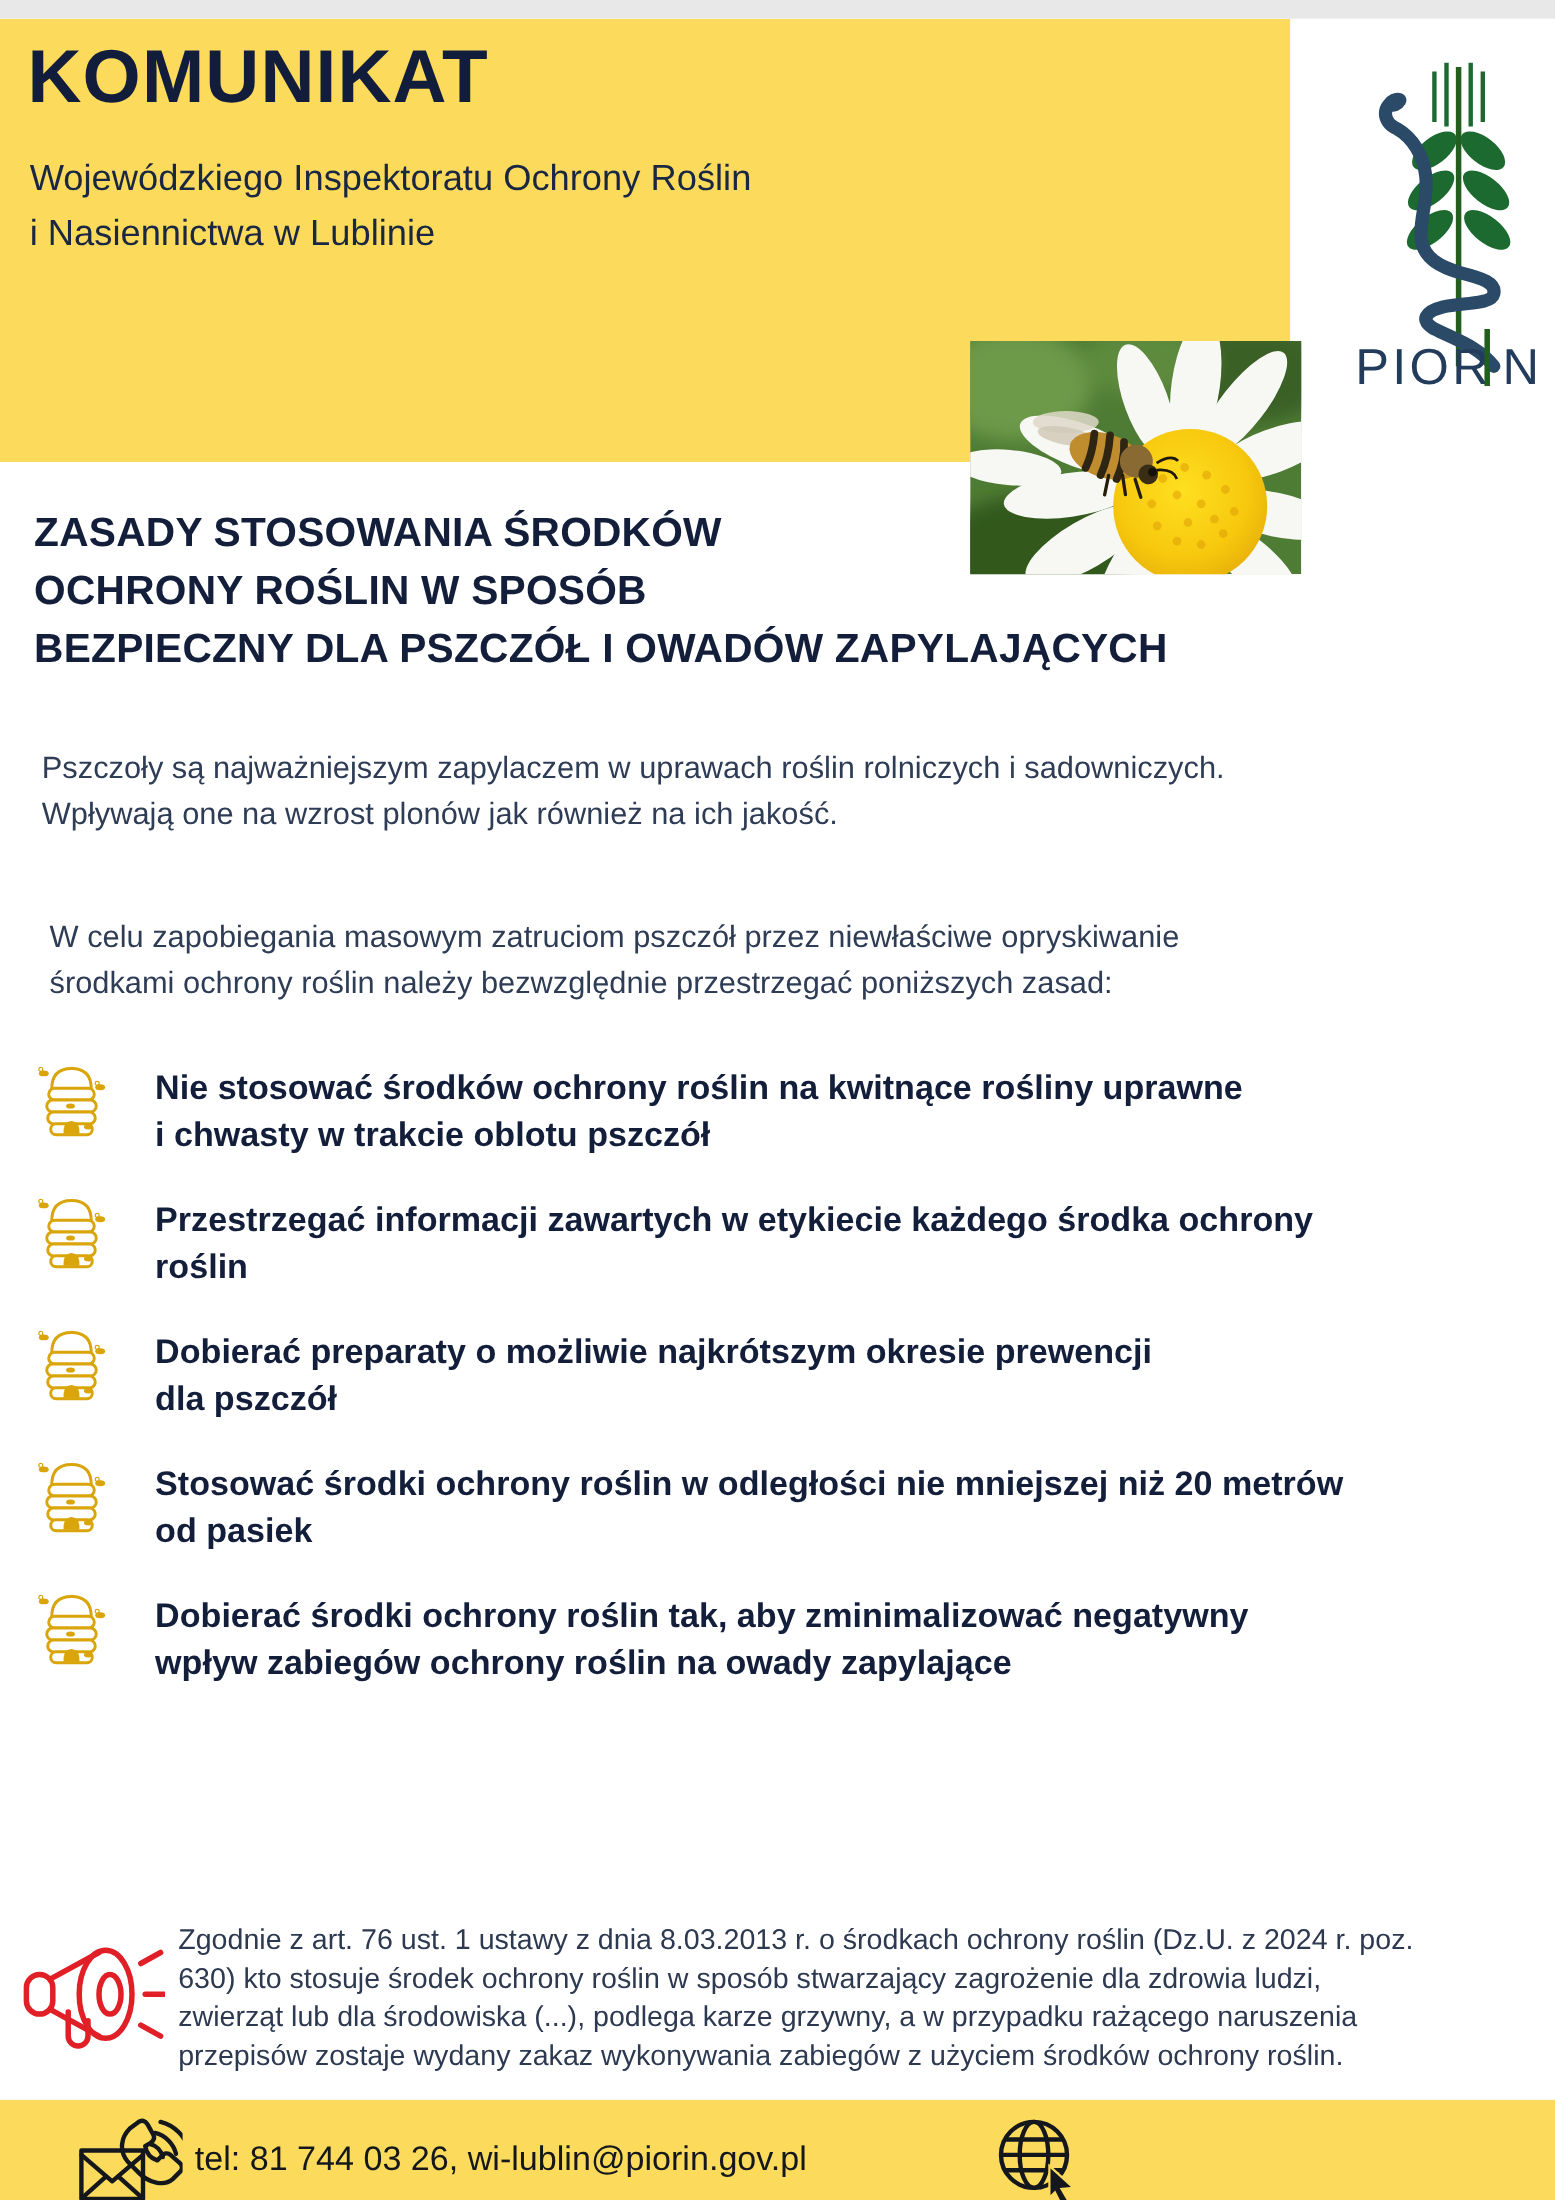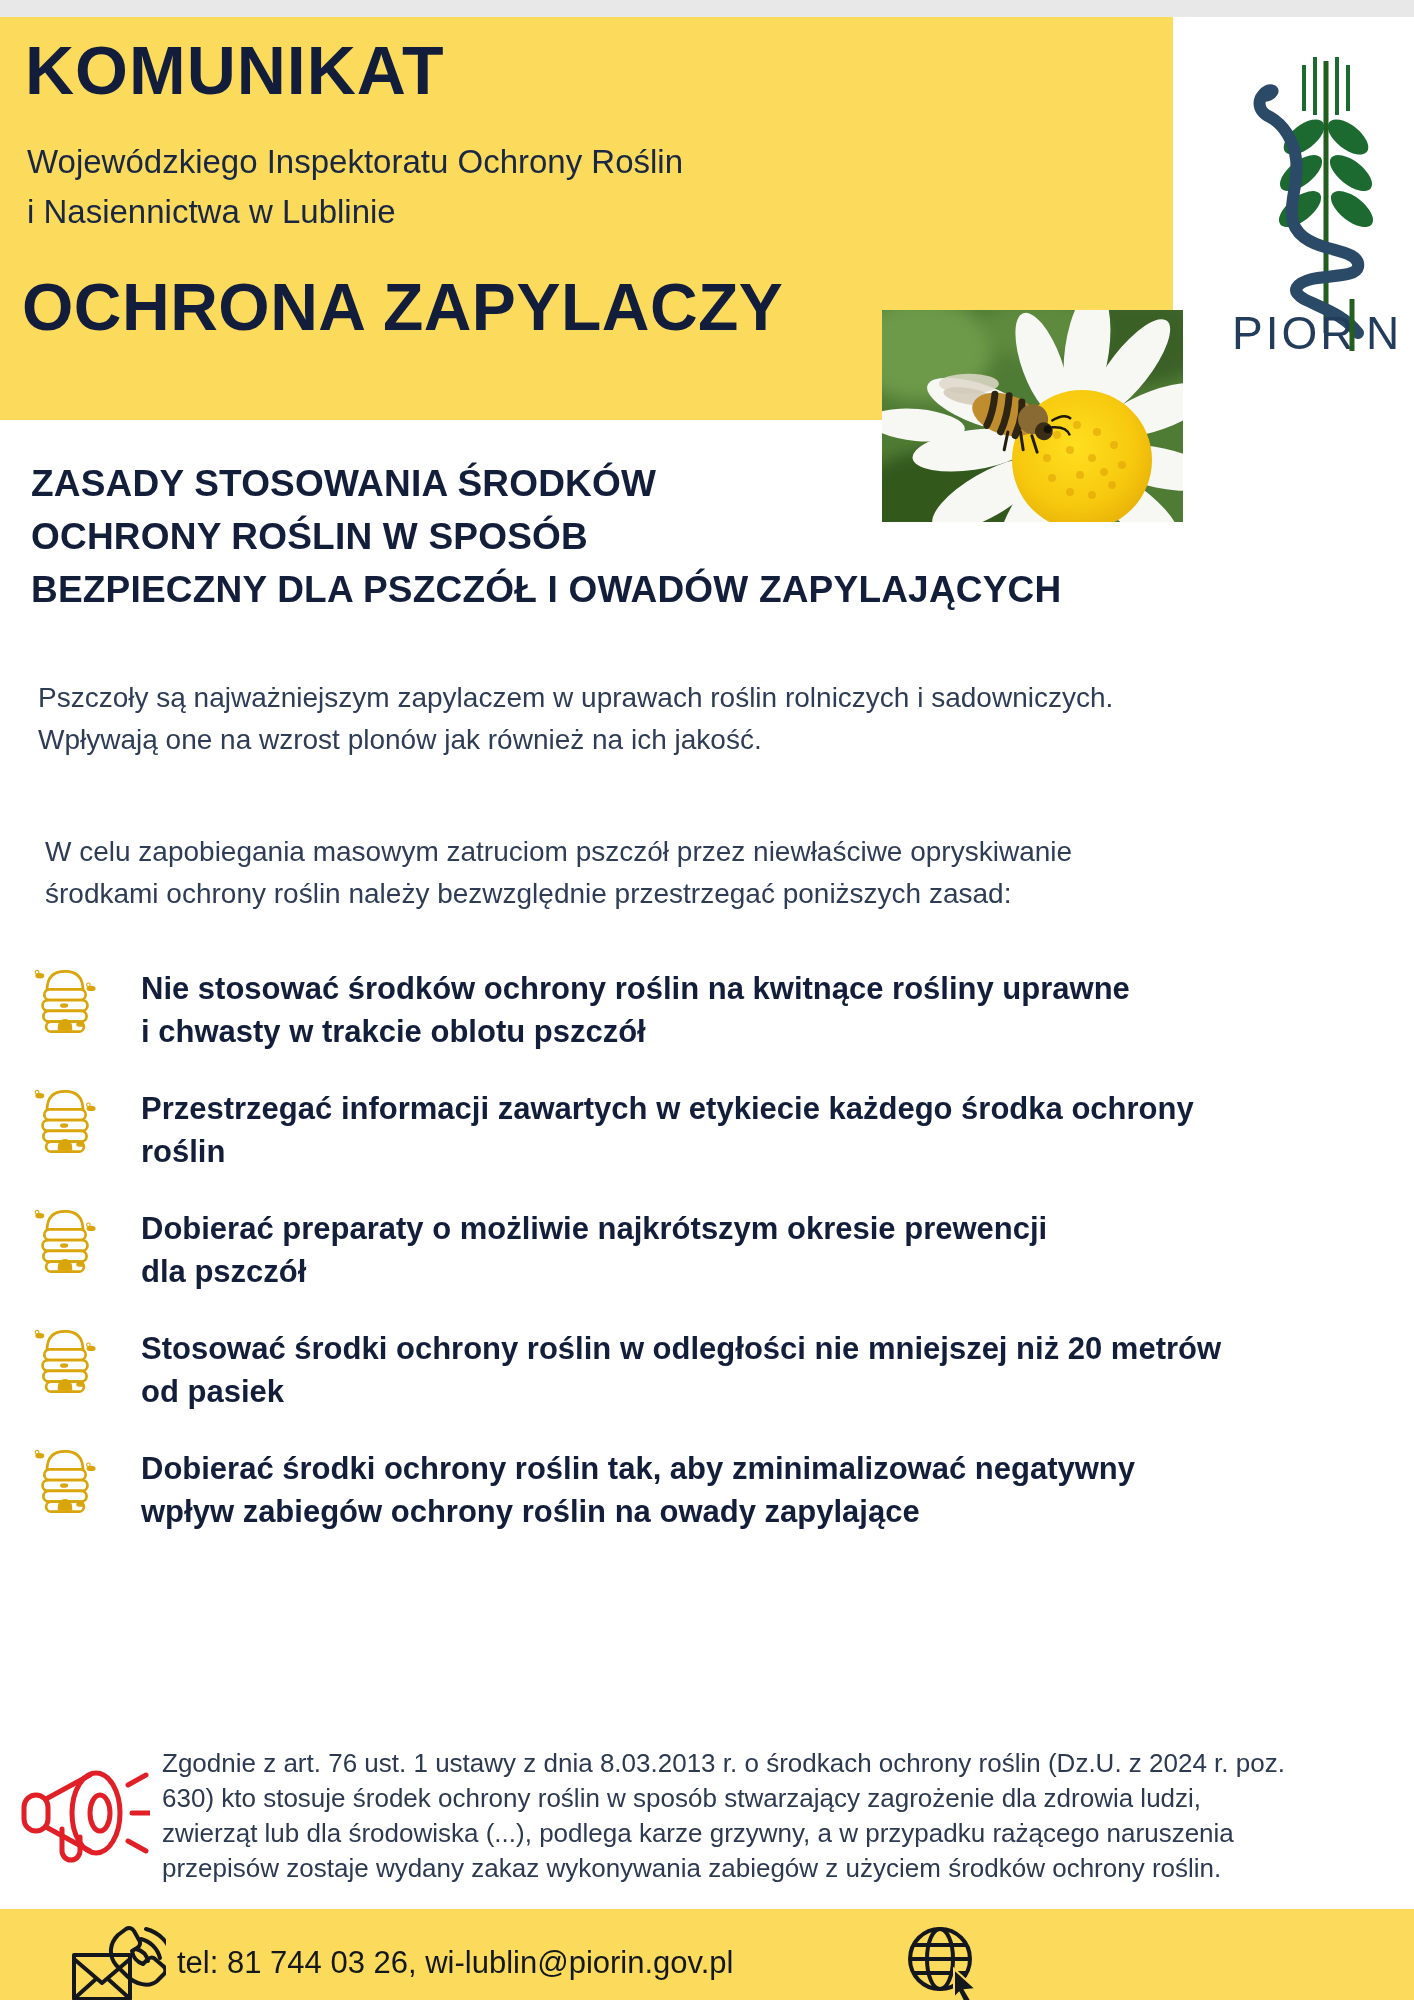--- a/index.html
+++ b/index.html
@@ -42,21 +42,20 @@
 </head>
 <body>
 
 <div id="page">
 
   <div class="abs yellow-header"></div>
 
   <div class="abs h-title">KOMUNIKAT</div>
   <div class="abs subtitle">Wojewódzkiego Inspektoratu Ochrony Roślin
 i Nasiennictwa w Lublinie</div>
-  <div class="abs banner">OCHRONA ZAPYLACZY</div>
 
   <div class="abs logo-box">
     <svg width="212" height="330" viewBox="0 0 212 310" style="margin-top:22px">
 
       <line x1="118" y1="12" x2="118" y2="284" stroke="#225e1d" stroke-width="5"></line>
 
       <g stroke="#1d6a30" stroke-width="4">
         <line x1="96" y1="16" x2="96" y2="62"></line>
         <line x1="107" y1="8" x2="107" y2="66"></line>
         <line x1="129" y1="8" x2="129" y2="66"></line>

